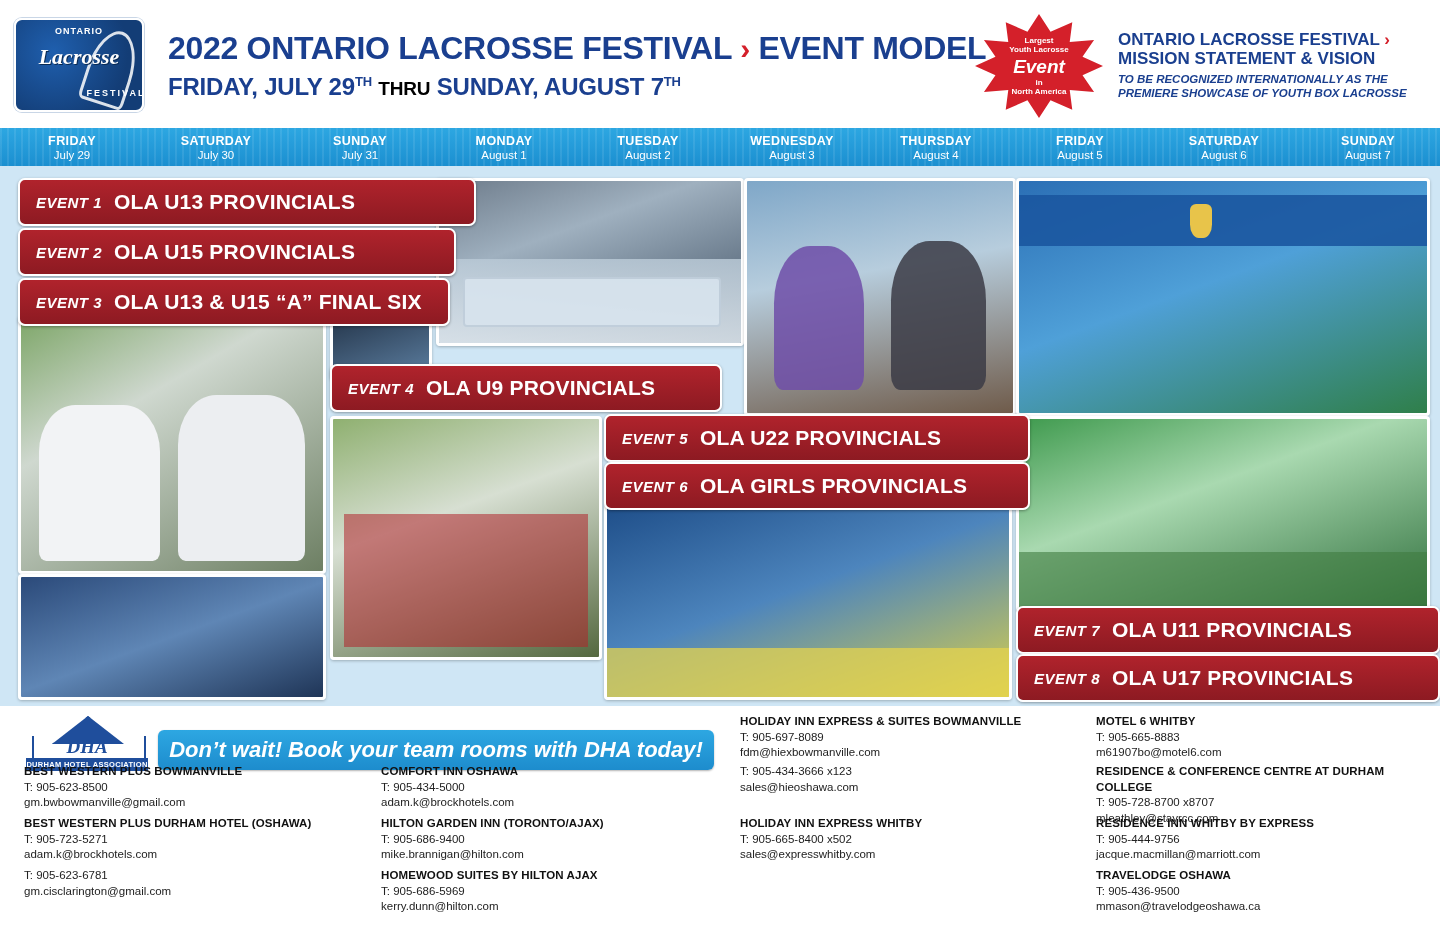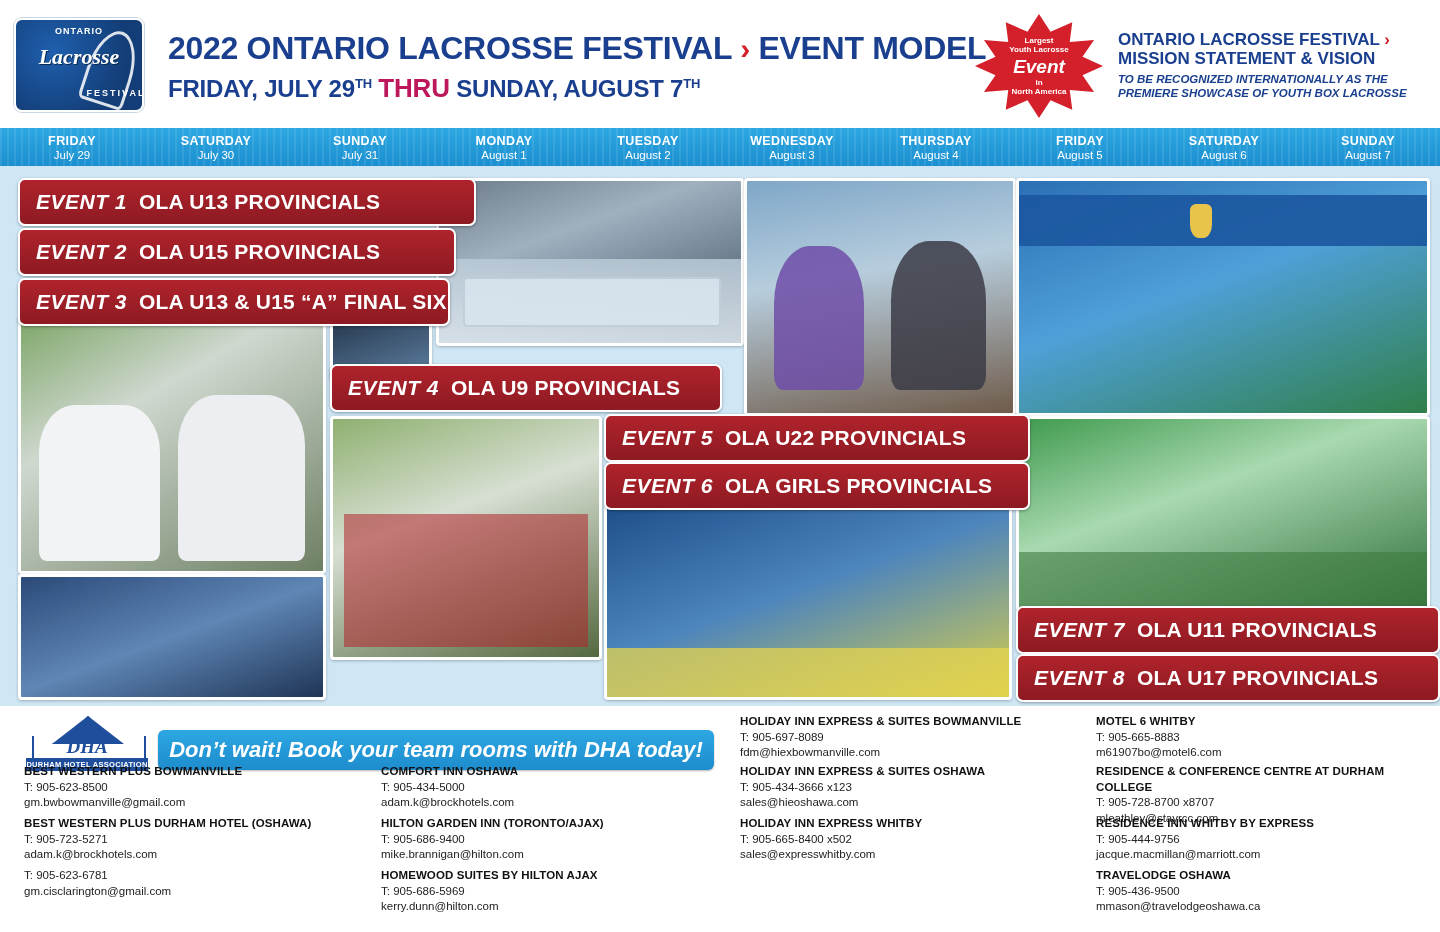--- a/index.html
+++ b/index.html
@@ -43,21 +43,21 @@
   .title-main{
     font-size:32px;font-weight:bold;color:#1a3f8f;letter-spacing:-.3px;
     font-family:"Liberation Sans",sans-serif;white-space:nowrap;
   }
   .title-main .chev{color:#d4202a;font-size:30px;}
   .title-sub{
     margin-top:6px;font-size:24px;font-weight:bold;color:#1a3f8f;letter-spacing:-.2px;
     white-space:nowrap;
   }
   .title-sub .sup{font-size:13px;vertical-align:super;}
-  .title-sub .thru{color:#be185d;font-size:26px;}
+  .title-sub .thru{color:#000000;font-size:19px;}
   .starburst{
     position:absolute;left:975px;top:14px;width:128px;height:104px;
   }
   .starburst .star{
     position:absolute;inset:0;background:#d4202a;
     clip-path:polygon(50% 0%,59% 17%,76% 8%,74% 27%,93% 25%,84% 41%,100% 50%,84% 59%,93% 75%,74% 73%,76% 92%,59% 83%,50% 100%,41% 83%,24% 92%,26% 73%,7% 75%,16% 59%,0% 50%,16% 41%,7% 25%,26% 27%,24% 8%,41% 17%);
   }
   .starburst .st-t{position:absolute;left:0;top:22px;width:100%;text-align:center;color:#fff;font-size:8px;font-weight:bold;line-height:9px;}
   .starburst .st-m{position:absolute;left:0;top:42px;width:100%;text-align:center;color:#fff;font-size:19px;font-weight:bold;font-style:italic;}
   .starburst .st-b{position:absolute;left:0;top:64px;width:100%;text-align:center;color:#fff;font-size:8px;font-weight:bold;line-height:9px;}
@@ -90,21 +90,21 @@
   
   .banner{
     position:absolute;height:44px;border-radius:7px;
     background:linear-gradient(#b0232c,#8d1a22);
     border:2px solid #ffffff;
     box-shadow:0 1px 3px rgba(0,0,0,.35);
     display:flex;align-items:center;padding-left:16px;
     color:#ffffff;white-space:nowrap;overflow:hidden;
   }
   .banner .num{
-    font-size:21px;font-style:italic;font-weight:bold;letter-spacing:.5px;margin-right:12px;
+    font-size:15px;font-style:italic;font-weight:bold;letter-spacing:.5px;margin-right:12px;
   }
   .banner .nm{font-size:21px;font-weight:bold;letter-spacing:.2px;}
 
   .photo{position:absolute;border:3px solid #ffffff;border-radius:4px;overflow:hidden;box-shadow:0 1px 3px rgba(0,0,0,.25);}
 
   
   .footer{position:absolute;left:0;top:706px;width:1440px;height:226px;background:#ffffff;}
   .dha-logo{position:absolute;left:26px;top:8px;width:122px;height:52px;}
   .dha-logo .roof{
     position:absolute;left:6px;top:22px;width:110px;height:26px;border:2px solid #1f4e9c;border-top:none;
@@ -354,21 +354,20 @@
       <div class="hp">T: 905-686-5969</div>
       <div class="he">kerry.dunn@hilton.com</div>
     </div>
 
     <div class="hotel" style="left:740px;top:8px;width:350px;">
       <div class="hn">HOLIDAY INN EXPRESS &amp; SUITES BOWMANVILLE</div>
       <div class="hp">T: 905-697-8089</div>
       <div class="he">fdm@hiexbowmanville.com</div>
     </div>
     <div class="hotel" style="left:740px;top:58px;width:350px;">
-      <div class="hn">HOLIDAY INN EXPRESS &amp; SUITES OSHAWA</div>
       <div class="hp">T: 905-434-3666 x123</div>
       <div class="he">sales@hieoshawa.com</div>
     </div>
     <div class="hotel" style="left:740px;top:110px;width:350px;">
       <div class="hn">HOLIDAY INN EXPRESS WHITBY</div>
       <div class="hp">T: 905-665-8400 x502</div>
       <div class="he">sales@expresswhitby.com</div>
     </div>
 
     <div class="hotel" style="left:1096px;top:8px;width:344px;">

